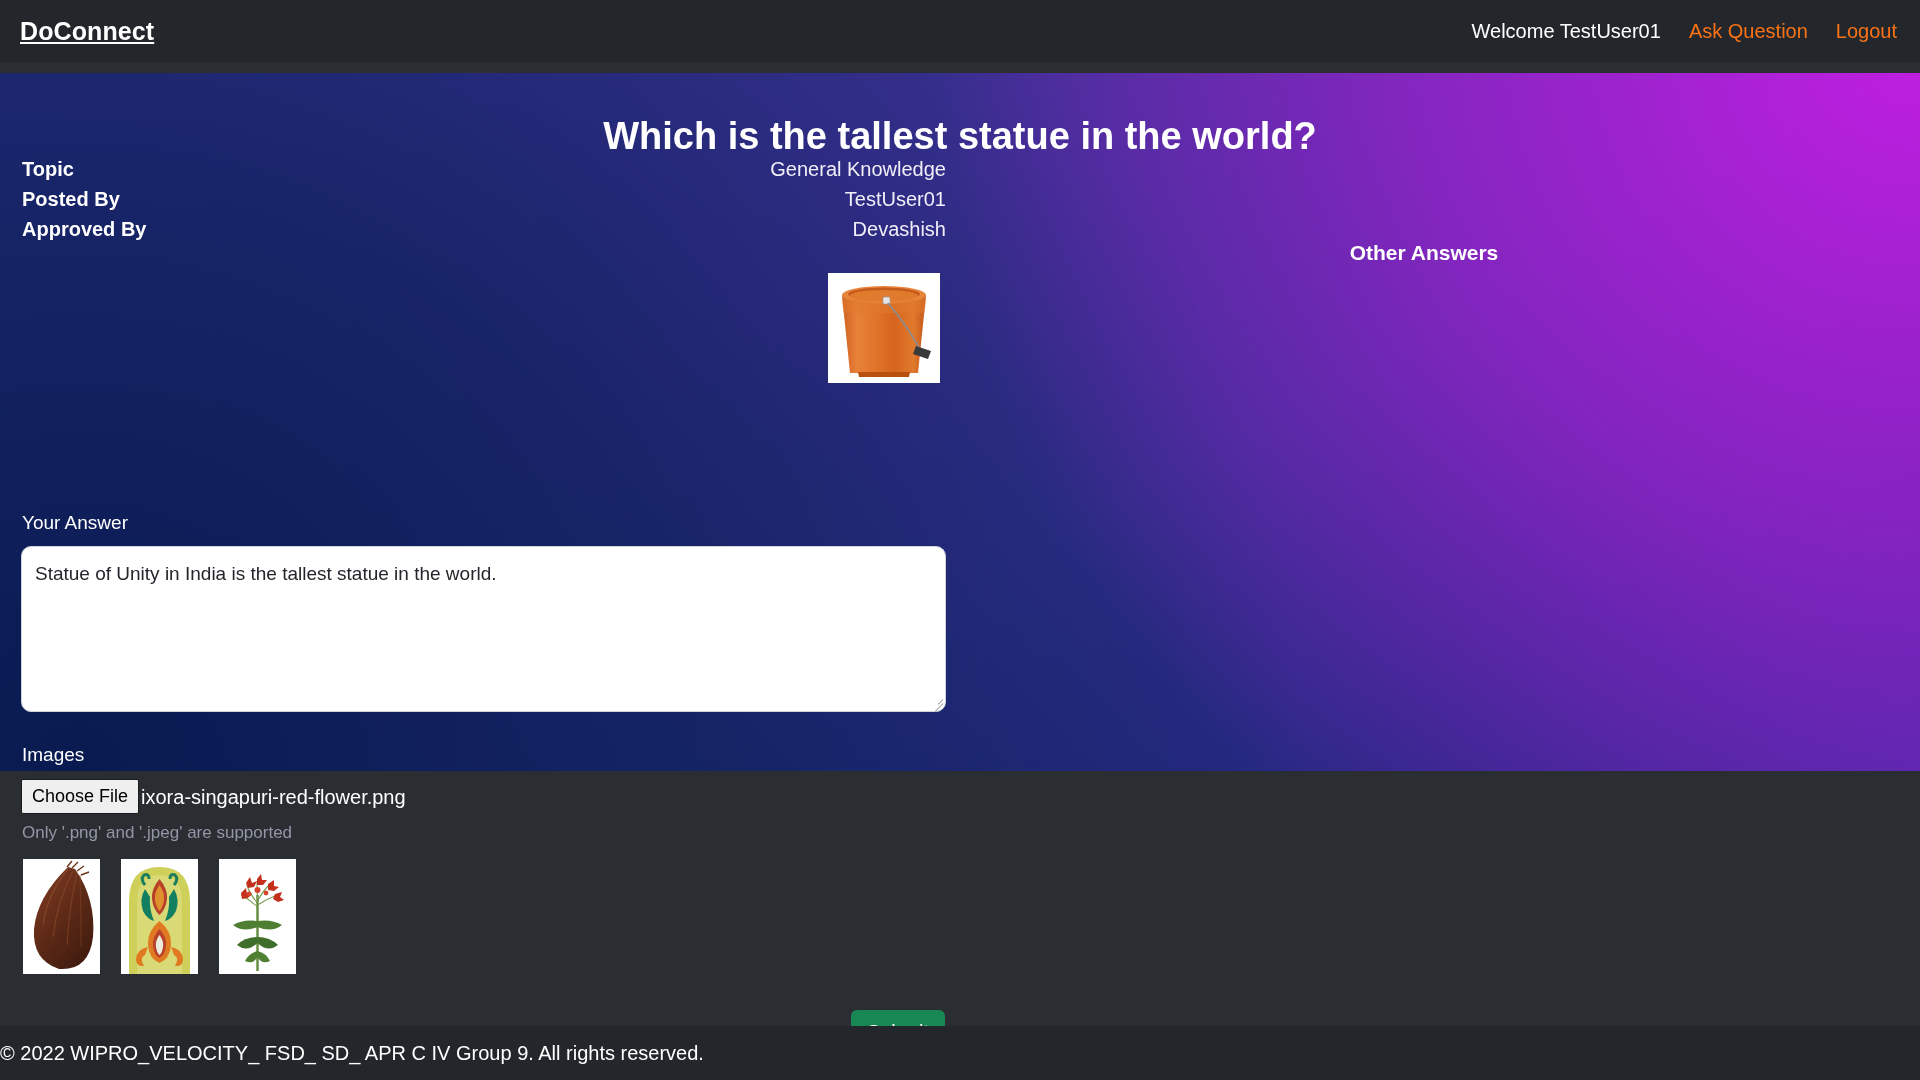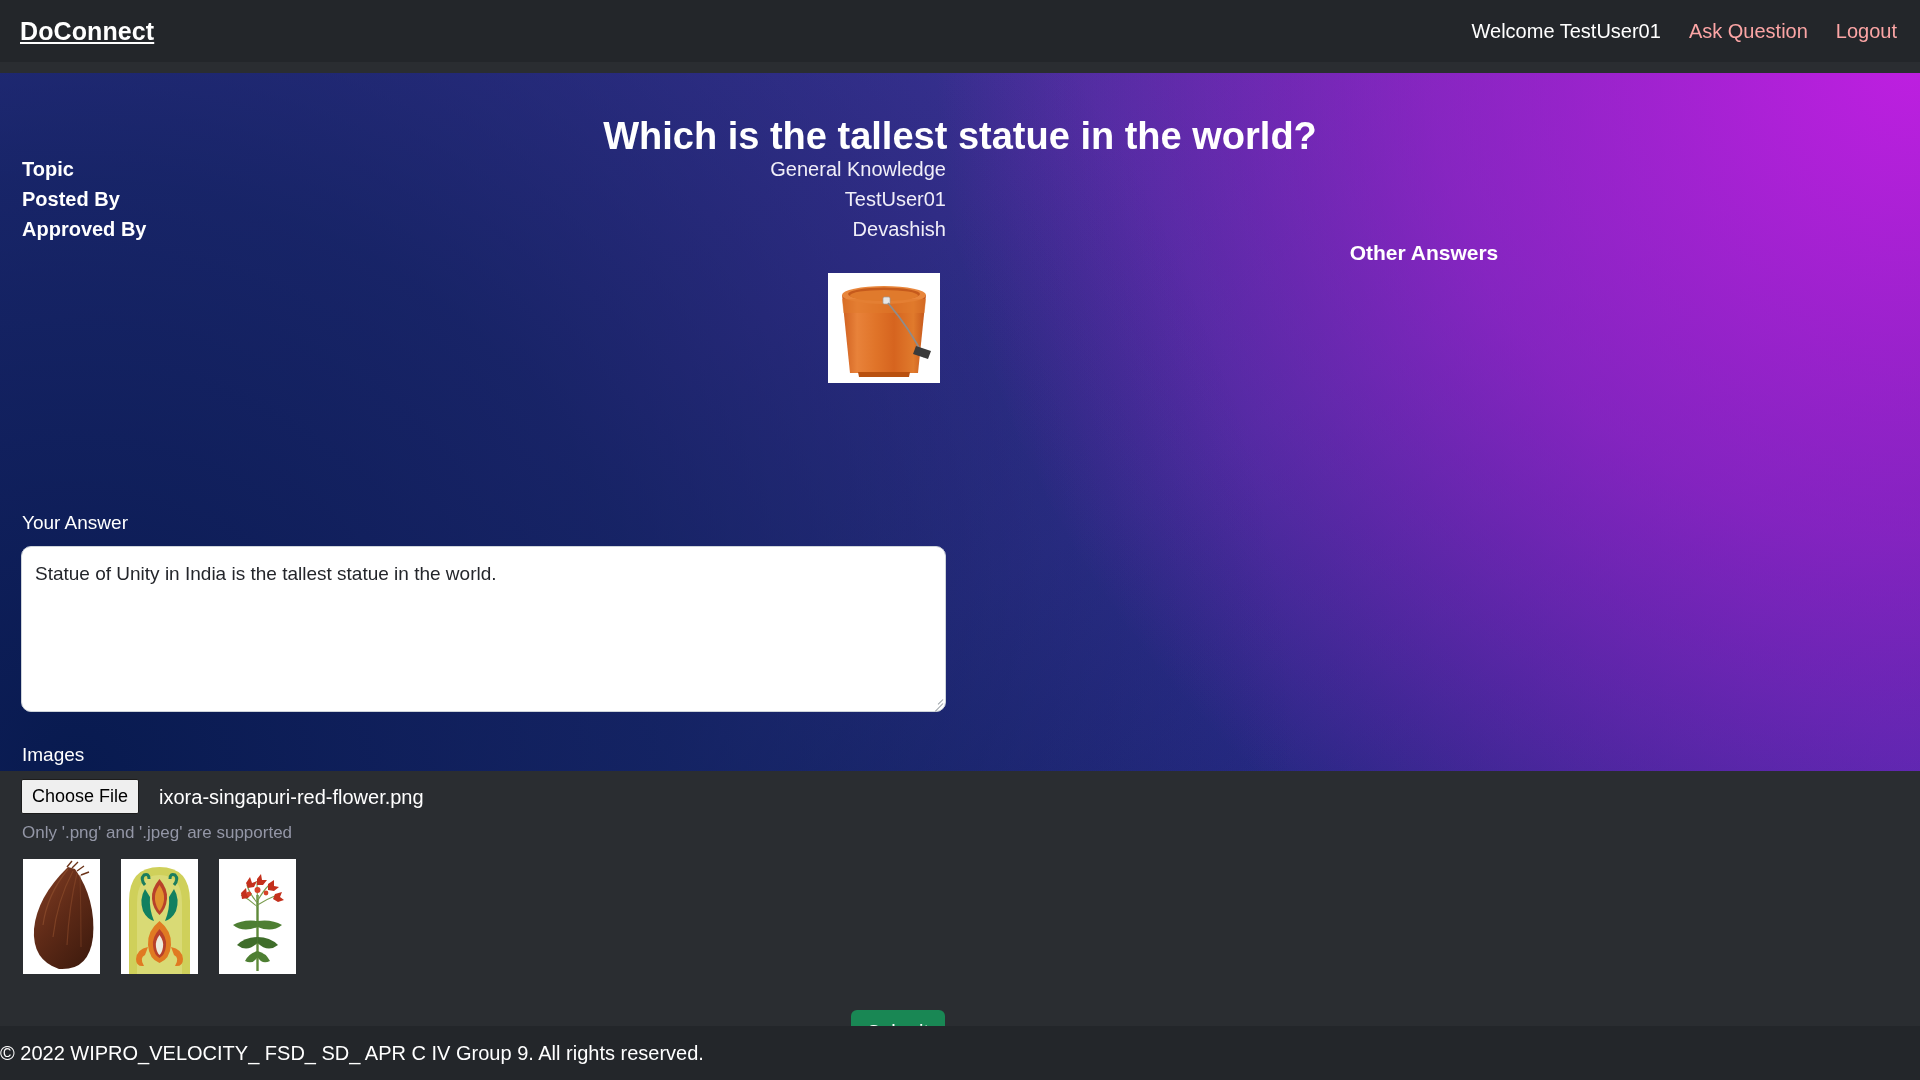--- a/index.html
+++ b/index.html
@@ -43,21 +43,21 @@
     gap: 0px;
   }
   .nav-link {
     font-size: 20px;
     line-height: 1;
     padding: 0 14px;
     text-decoration: none;
     white-space: nowrap;
   }
   .nav-welcome { color: #ffffff; }
-  .nav-muted { color: #fca5a5; }
+  .nav-muted { color: #f97316; }
   .nav-last { padding-right: 0; }
 
   
   .main {
     position: absolute;
     top: 73px; left: 0;
     width: 1920px;
     height: 698px;
     background:
       radial-gradient(circle at 100% -4%, rgba(200,30,230,0.95) 0%, rgba(200,30,230,0.55) 24%, rgba(200,30,230,0.0) 48%),
@@ -161,21 +161,21 @@
 
   .lbl-images {
     position: absolute;
     top: 672px; left: 22px;
   }
   .file-row {
     position: absolute;
     top: 706px; left: 21px;
     display: flex;
     align-items: center;
-    gap: 20px;
+    gap: 2px;
   }
   .choose-file {
     display: inline-block;
     font-family: "Liberation Sans", sans-serif;
     font-size: 18px;
     line-height: 1;
     padding: 7px 10px 8px;
     color: #000000;
     background: #efefef;
     border: 1px solid #1c1c1c;

